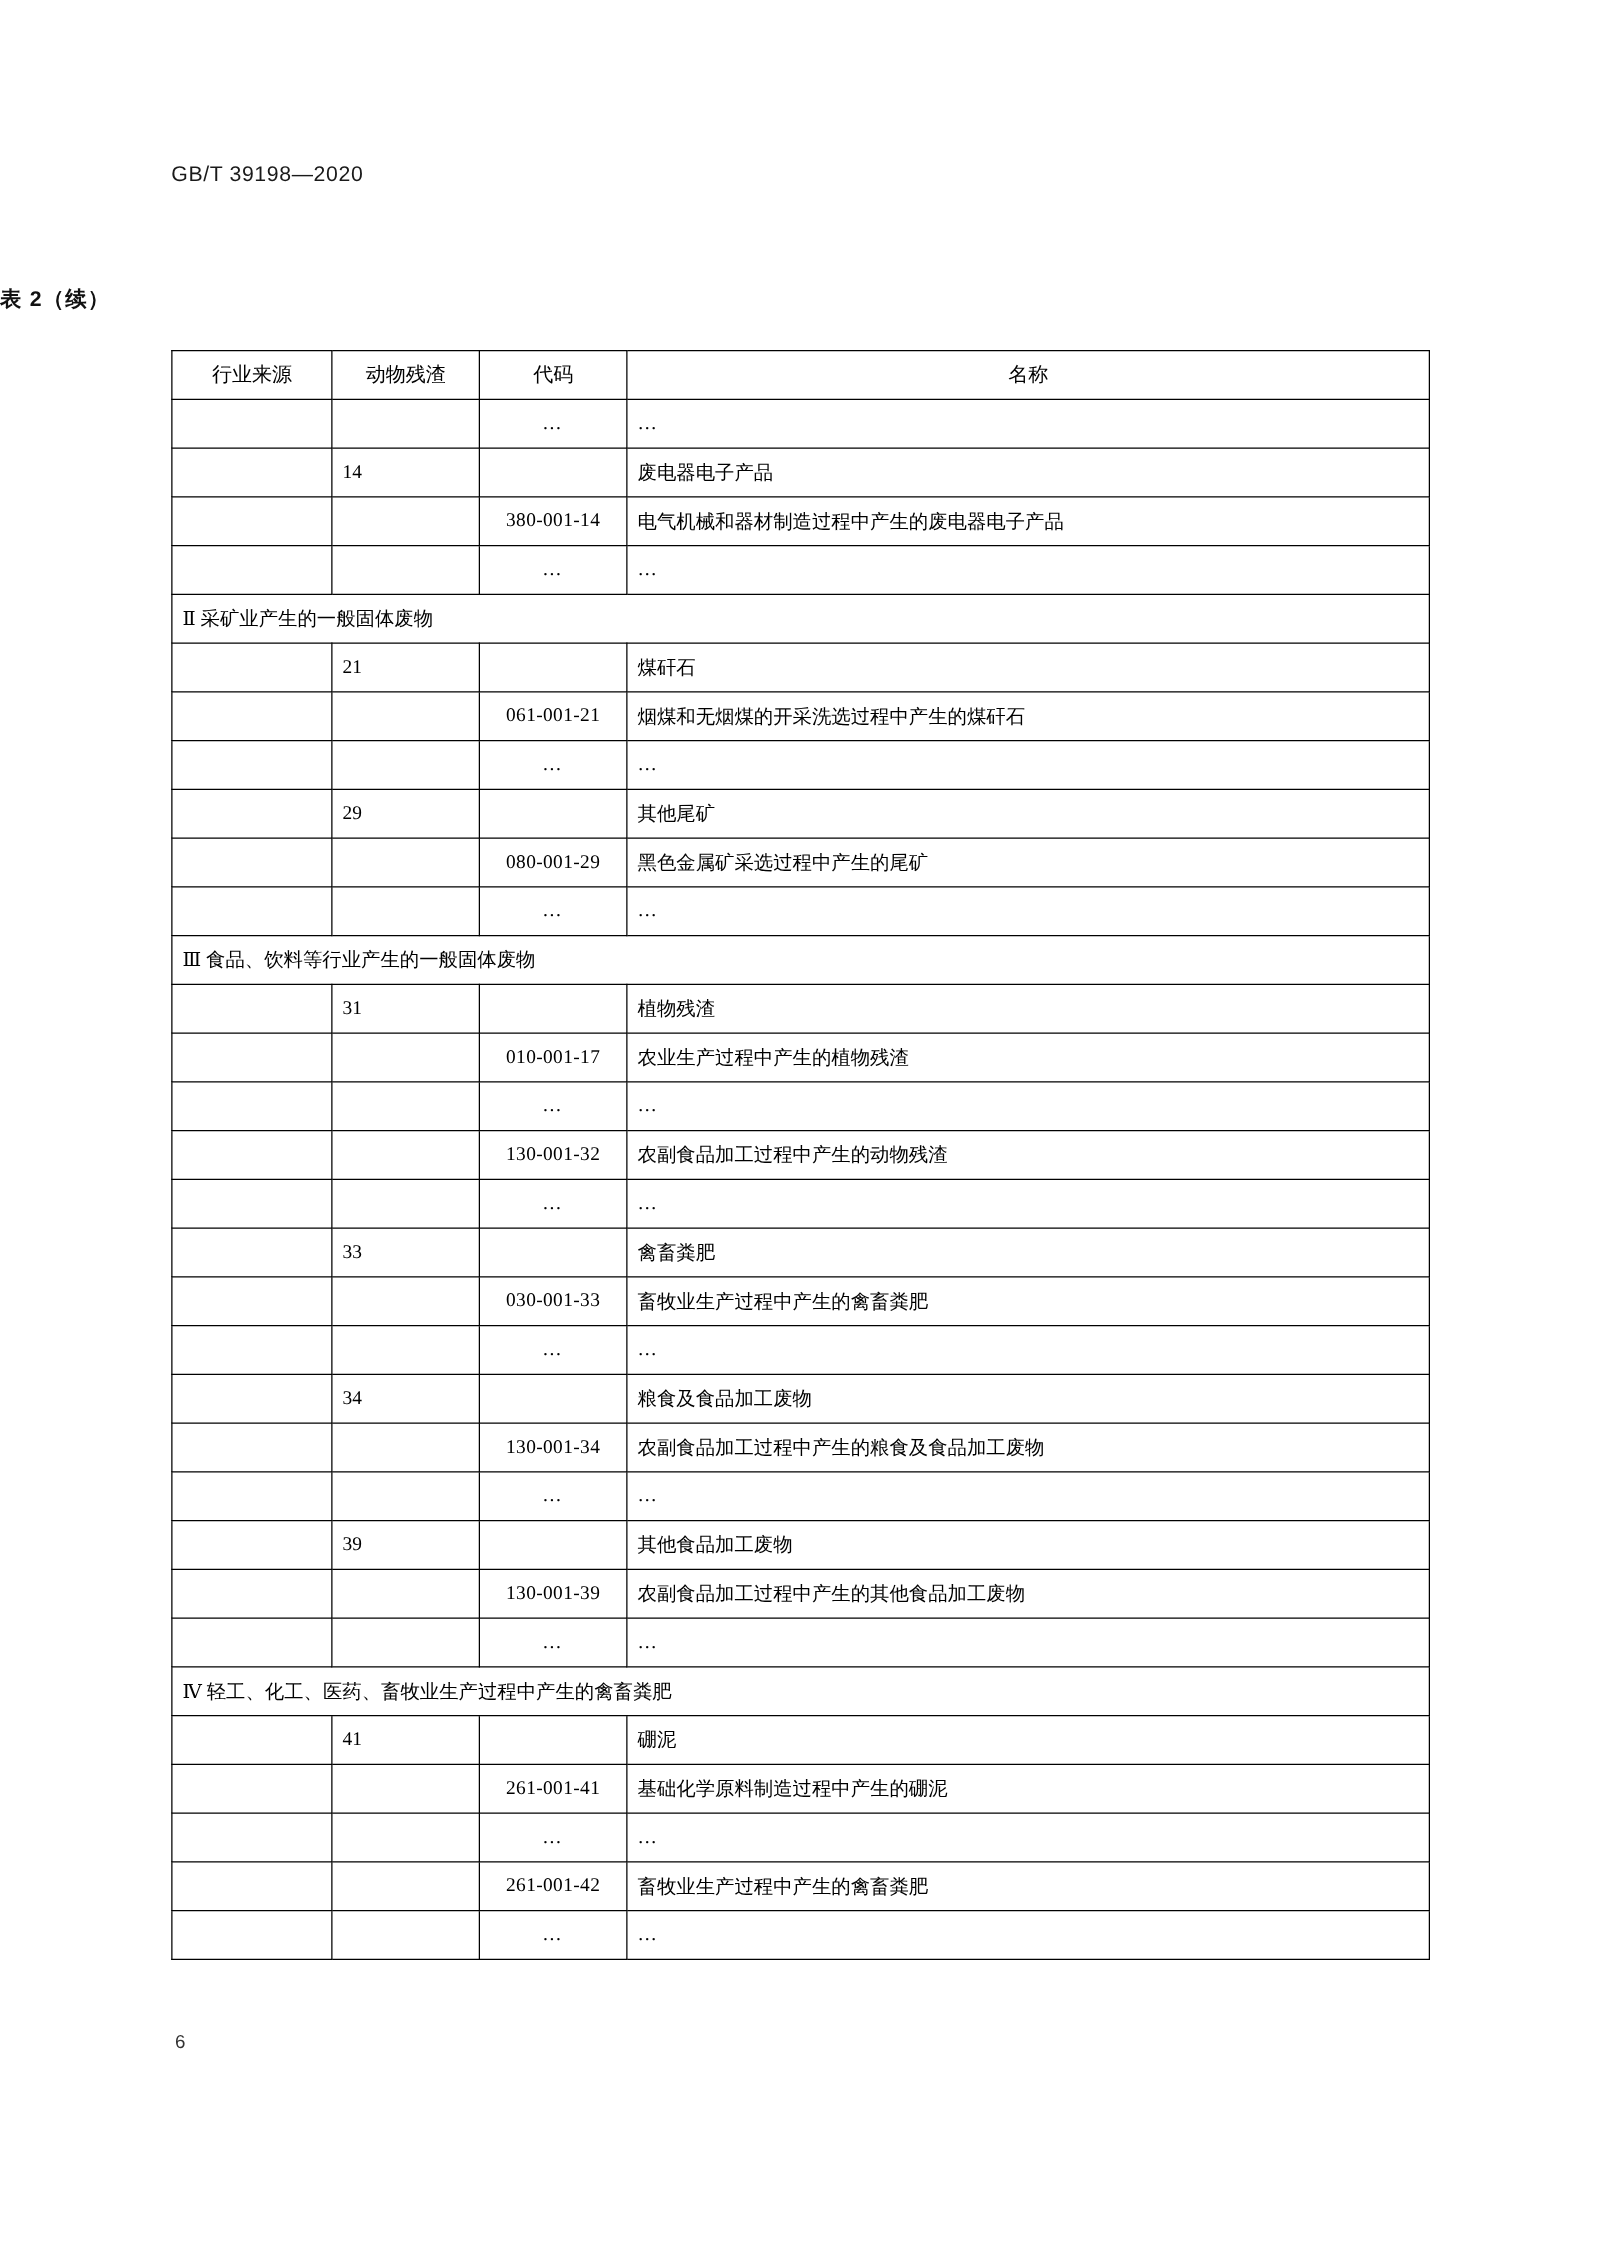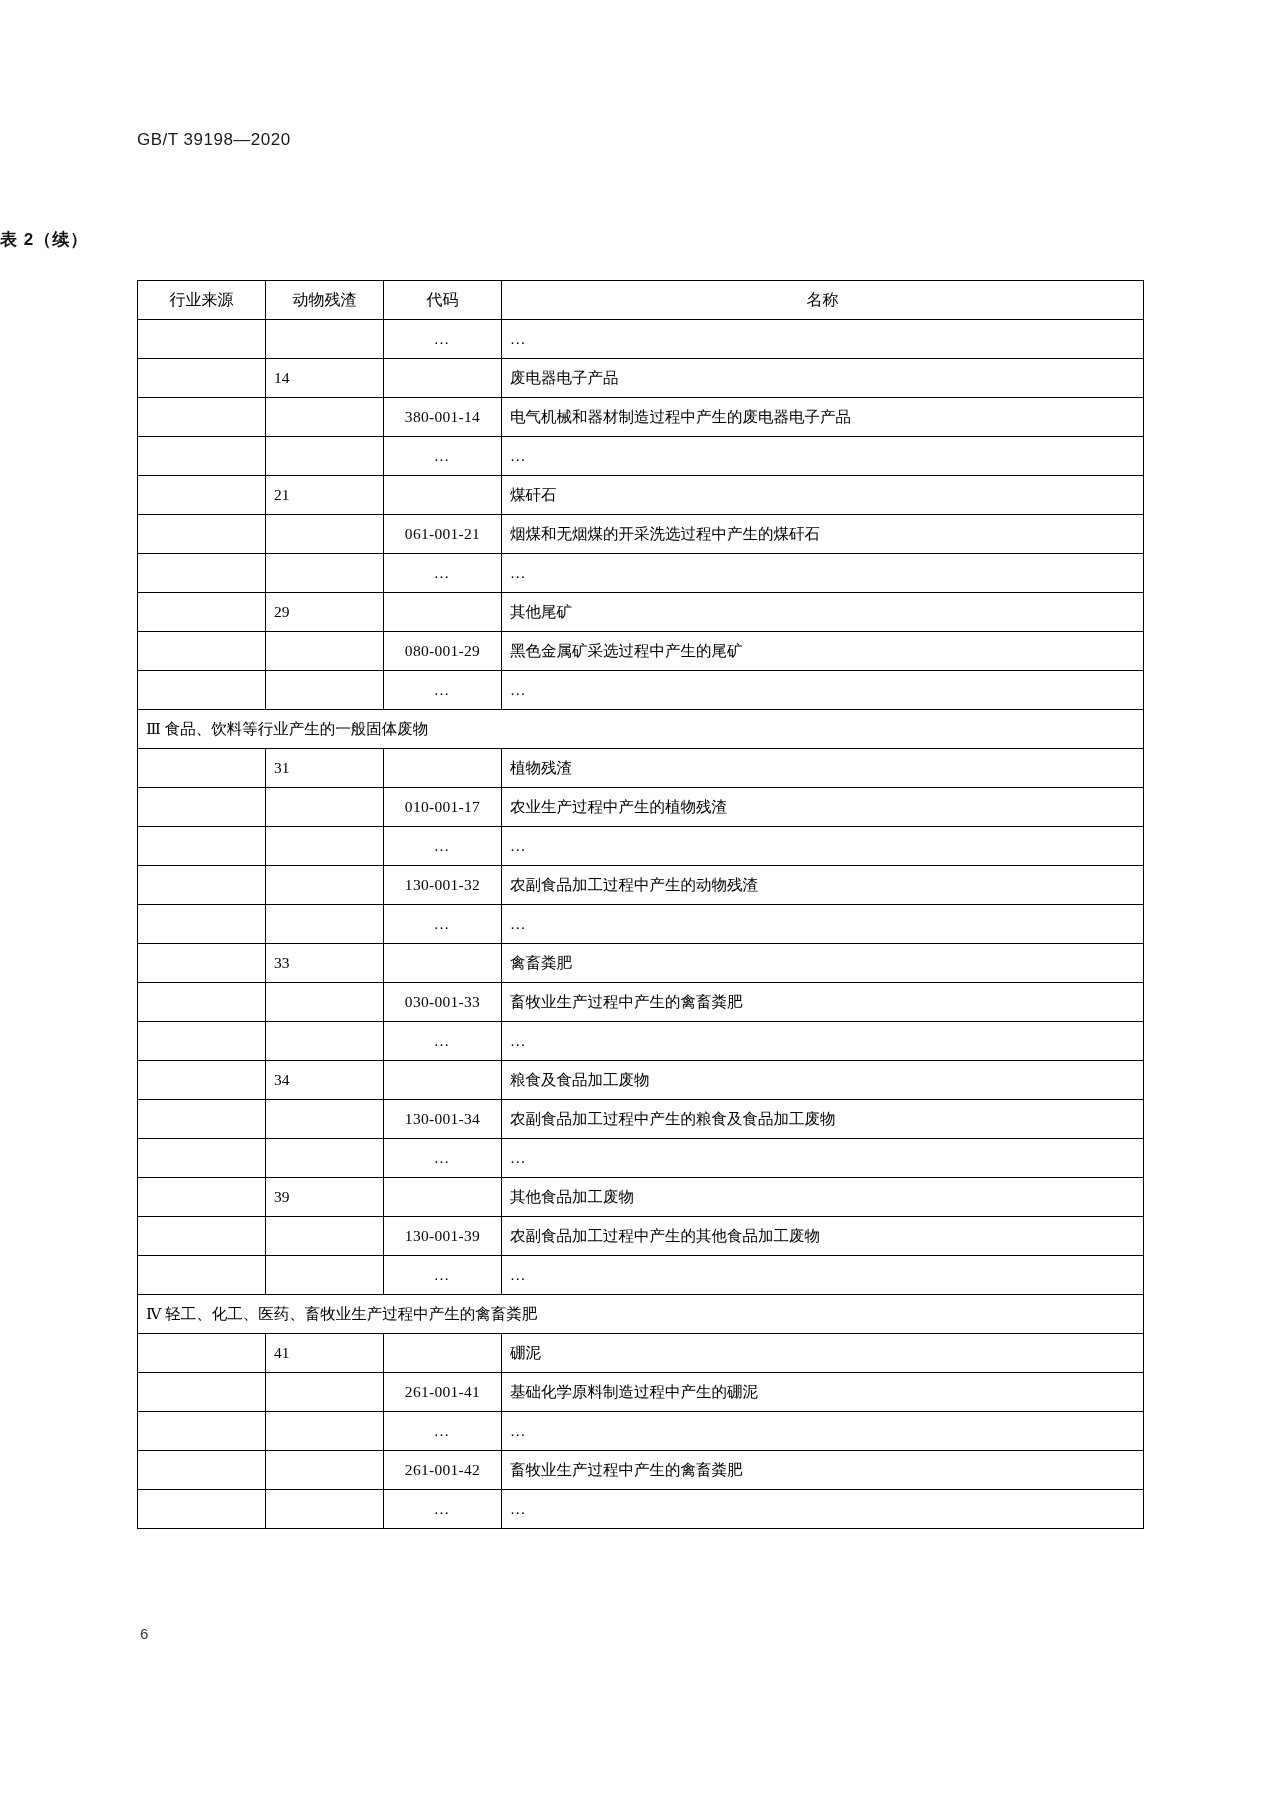--- a/index.html
+++ b/index.html
@@ -147,20 +147,23 @@
             <td class="catcode"></td>
             <td class="code-cell">380-001-14</td>
             <td class="c-left">电气机械和器材制造过程中产生的废电器电子产品</td>
           </tr>
           <tr>
             <td class="c-center"></td>
             <td class="catcode"></td>
             <td class="dots">…</td>
             <td class="dots-left">…</td>
           </tr>
+          <tr class="section-row">
+            <td colspan="4">Ⅱ 采矿业产生的一般固体废物</td>
+          </tr>
           <tr>
             <td class="c-center"></td>
             <td class="catcode">21</td>
             <td class="code-cell"></td>
             <td class="c-left">煤矸石</td>
           </tr>
           <tr>
             <td class="c-center"></td>
             <td class="catcode"></td>
             <td class="code-cell">061-001-21</td>

